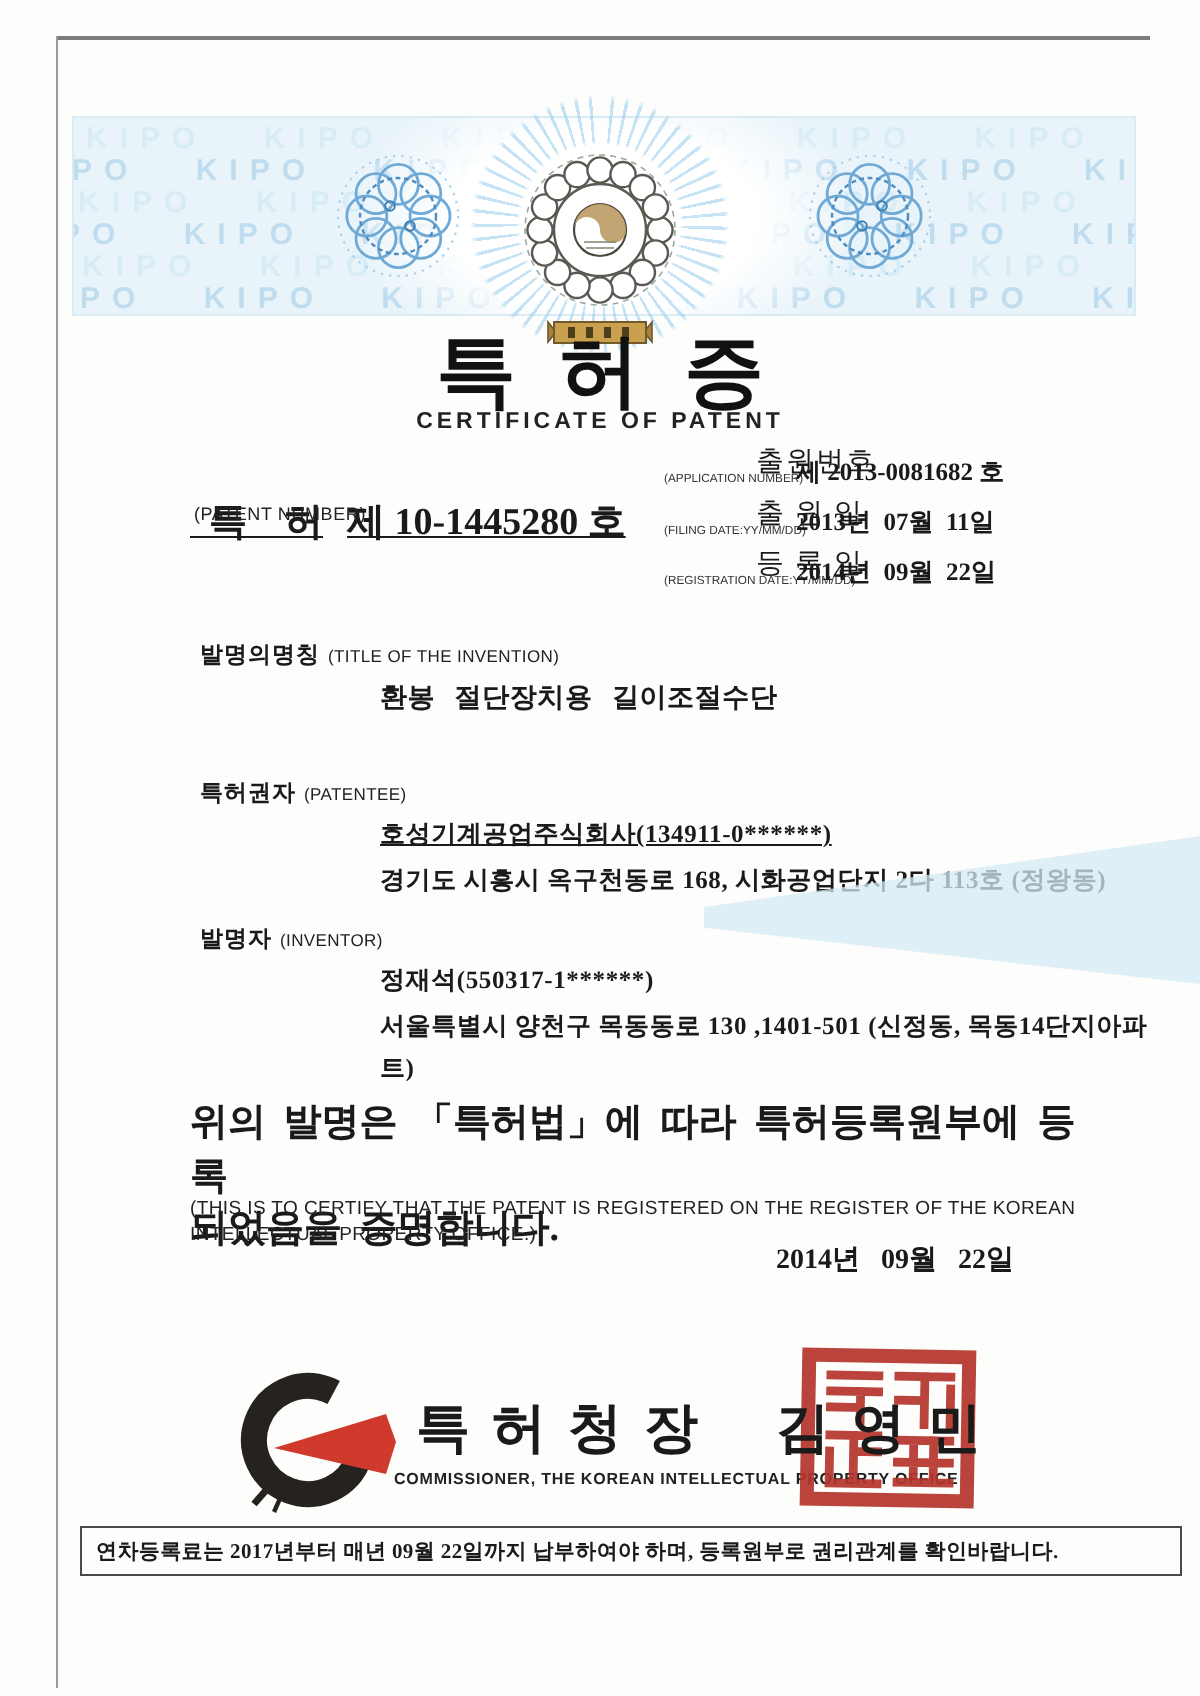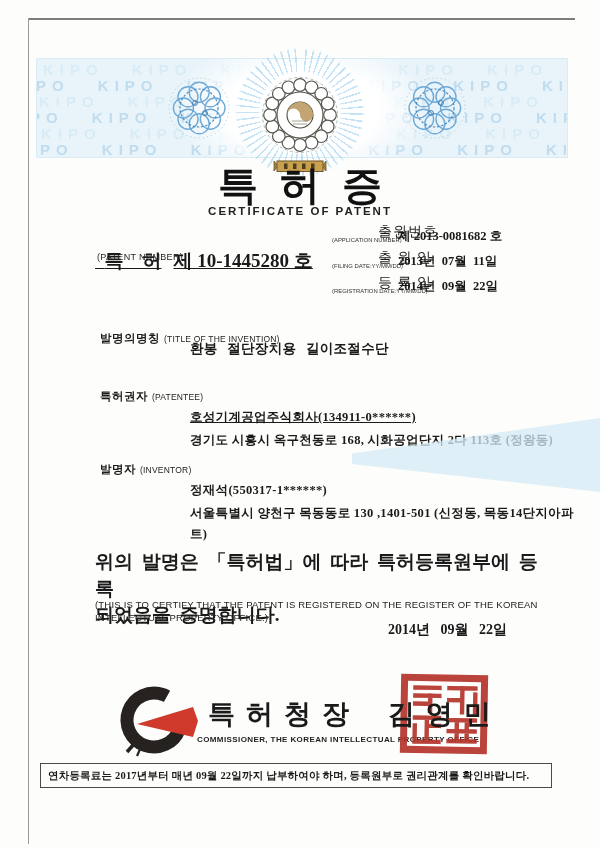--- a/index.html
+++ b/index.html
@@ -84,21 +84,21 @@
     left:197px;top:735px;font-family:"Liberation Sans","DejaVu Sans",sans-serif;
     font-size:8px;font-weight:600;color:#222;letter-spacing:.4px;z-index:1;
   }
   
   .wedge{
     left:352px;top:418px;width:248px;height:74px;opacity:.75;background:#d3eaf6;
     clip-path:polygon(0% 48%, 100% 0%, 100% 100%, 0% 62%);
   }
   
   .footer-box{
-    left:40px;top:763px;width:512px;height:25px;border:1px solid #4a4a4a;
+    left:40px;top:763px;width:551px;height:25px;border:1px solid #4a4a4a;
     display:flex;align-items:center;padding-left:7px;box-sizing:border-box;
   }
   .footer-box span{font-size:10.5px;font-weight:600;letter-spacing:.2px;white-space:nowrap;}
 </style>
 </head>
 <body>
 
 <div class="abs scan-line-top"></div>
 <div class="abs scan-line-left"></div>
 
@@ -207,21 +207,21 @@
   <span class="info-label-en">(FILING DATE:YY/MM/DD)</span>
 </div>
 <div class="abs info-value" style="left:398px;top:253px;">2013년  07월  11일</div>
 
 <div class="abs" style="left:332px;top:277px;">
   <span class="info-label-ko">등 록 일</span>
   <span class="info-label-en">(REGISTRATION DATE:YY/MM/DD)</span>
 </div>
 <div class="abs info-value" style="left:398px;top:278px;">2014년  09월  22일</div>
 
-<div class="abs sec" style="left:100px;top:331px;">
+<div class="abs sec" style="left:100px;top:320px;">
   <span>발명의명칭</span><span class="en">(TITLE OF THE INVENTION)</span>
 </div>
 <div class="abs val val-wide" style="left:190px;top:340px;font-size:13.5px;">환봉  절단장치용  길이조절수단</div>
 
 <div class="abs sec" style="left:100px;top:389px;">
   <span>특허권자</span><span class="en">(PATENTEE)</span>
 </div>
 <div class="abs val" style="left:190px;top:409px;text-decoration:underline;">호성기계공업주식회사(134911-0******)</div>
 <div class="abs val addr" style="left:190px;top:430px;">경기도 시흥시 옥구천동로 168, 시화공업단지 2다 113호 (정왕동)</div>
 

